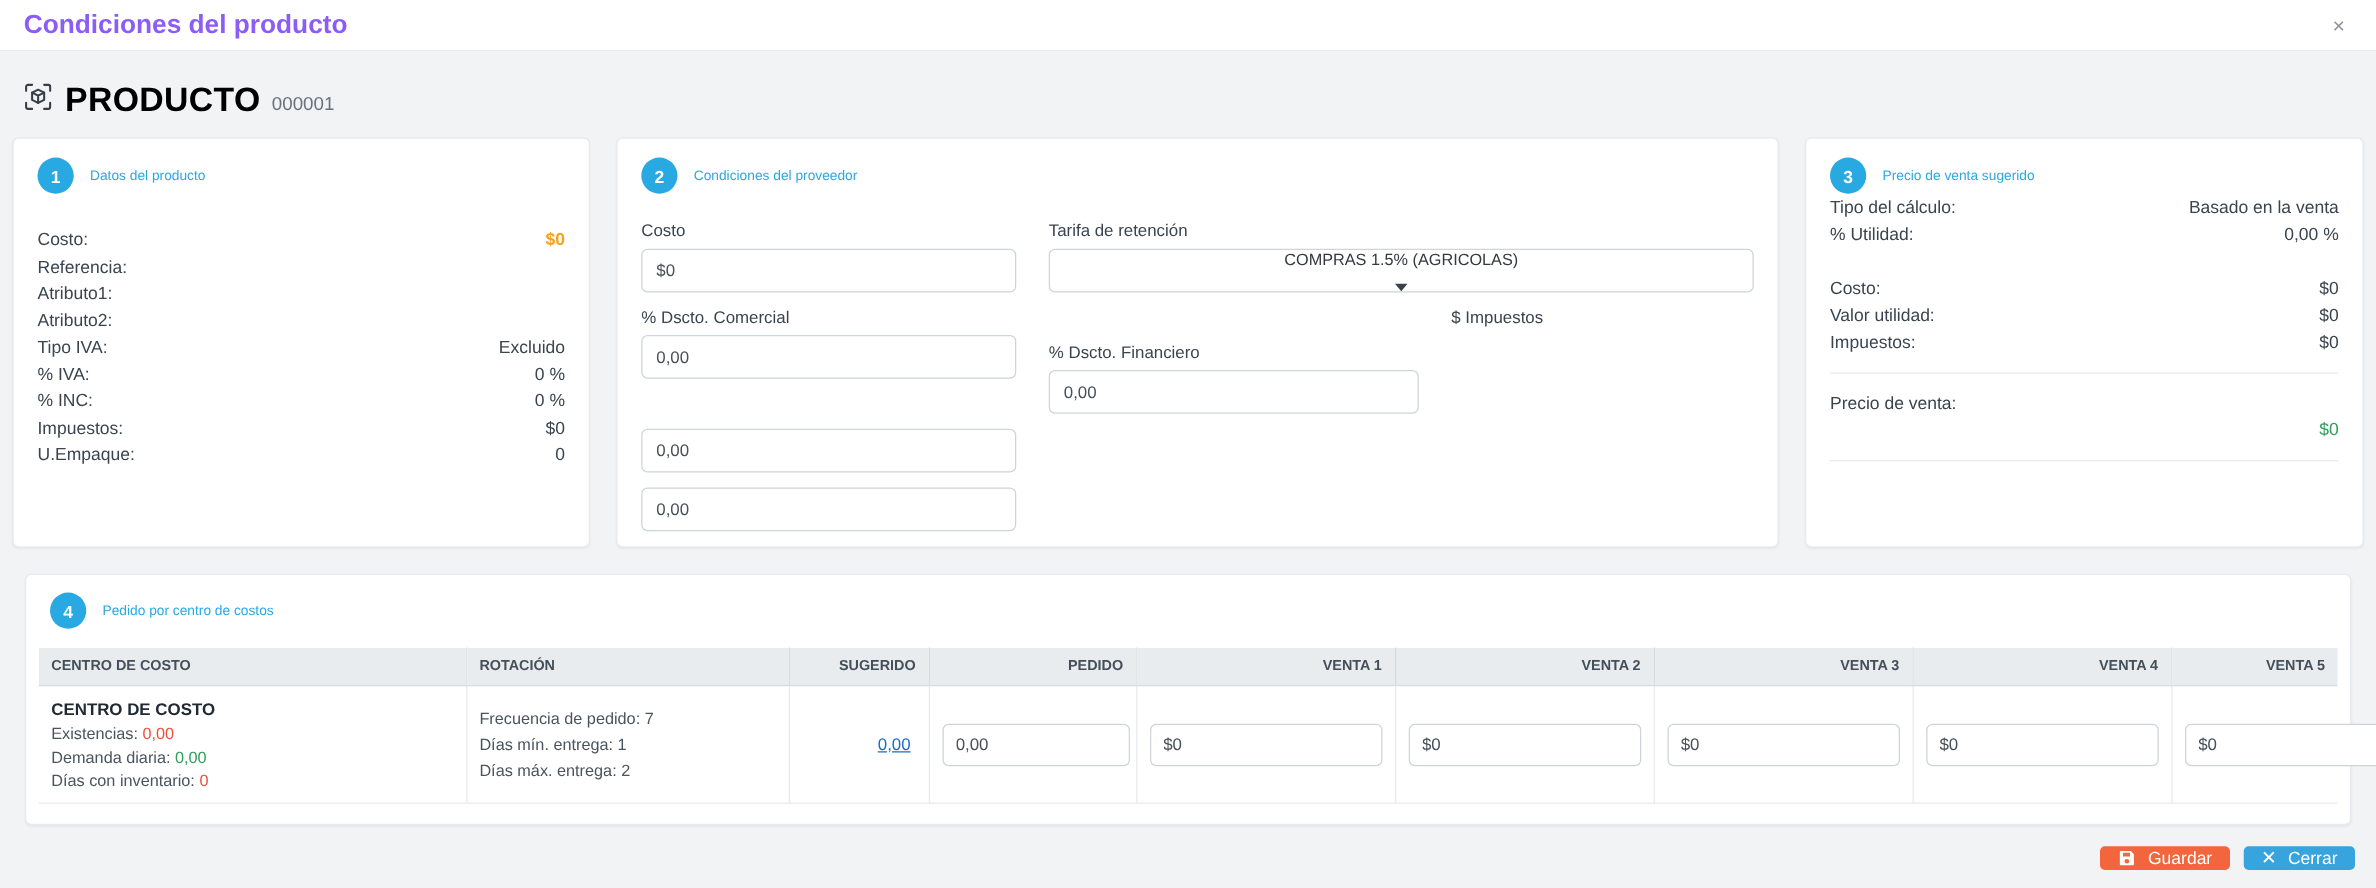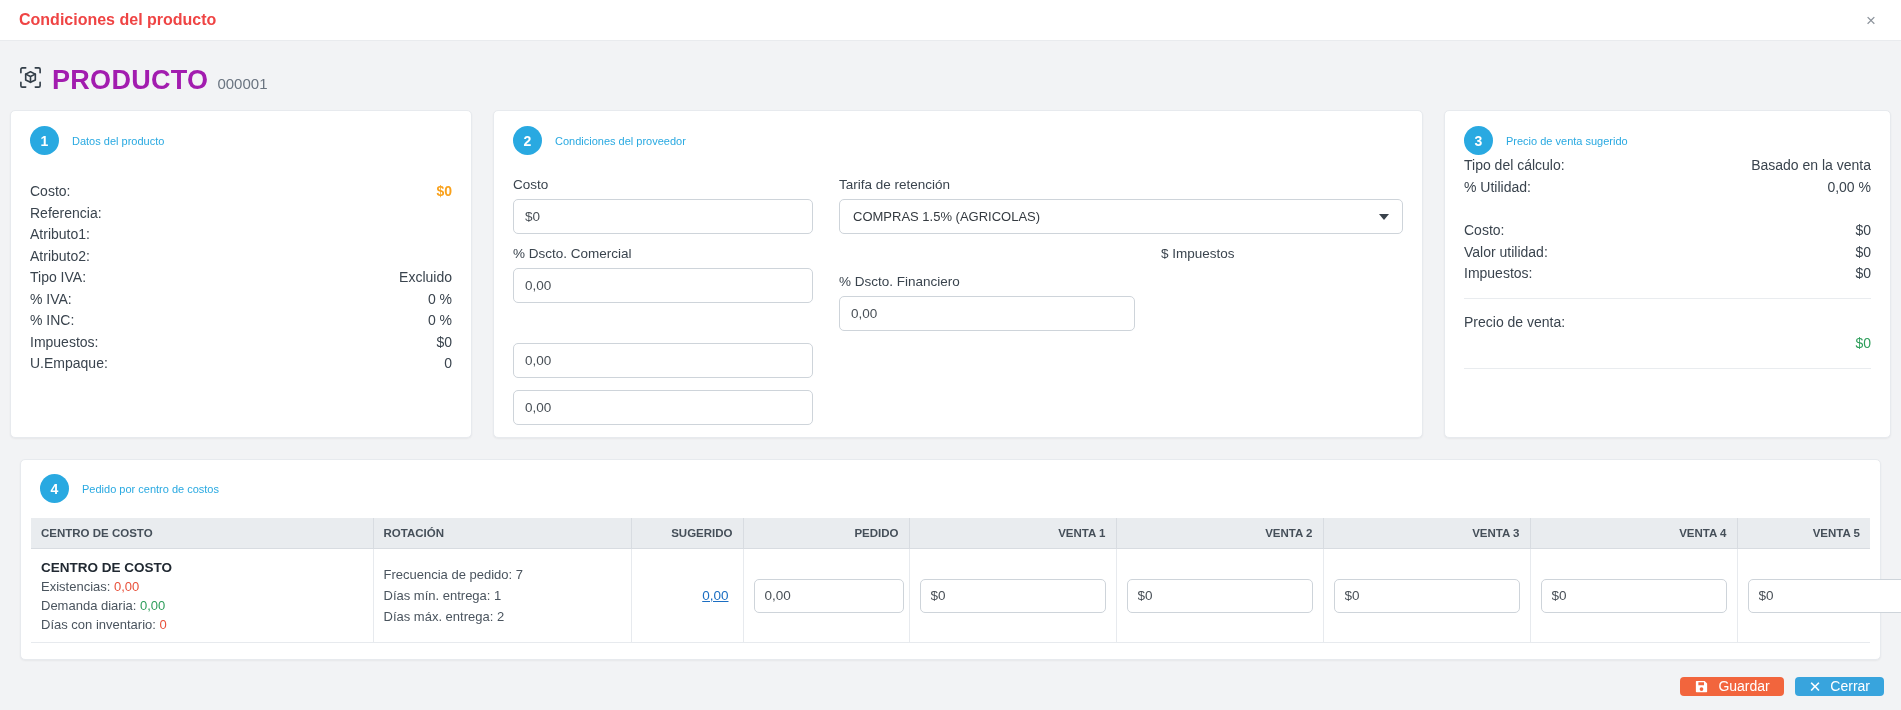--- a/index.html
+++ b/index.html
@@ -7,30 +7,30 @@
   body {
     width:1901px; height:710px; overflow:hidden;
     font-family:"Liberation Sans", sans-serif;
     background:#f2f3f5; color:#3a444e; position:relative;
   }
   
   .topbar {
     height:41px; background:#ffffff; border-bottom:1px solid #e9ebee;
     display:flex; align-items:center; padding:0 19px;
   }
-  .topbar .mtitle { flex:1; font-size:16px; font-weight:700; color:#ef4444; margin:0; }
+  .topbar .mtitle { flex:1; font-size:21px; font-weight:700; color:#8b5cf6; margin:0; }
   .close-x {
     background:none; border:none; color:#8d949c; font-size:17px; line-height:1;
     cursor:pointer; padding:4px 6px; font-family:inherit;
   }
   
   .content { padding:24px 10px 0; }
   .product-heading { display:flex; align-items:flex-end; gap:9px; margin:0 0 16px 8px; }
   .cube-ico { display:flex; align-items:center; padding-bottom:4px; }
-  .pname { font-size:27px; font-weight:800; color:#a21caf; letter-spacing:.3px; line-height:1; }
+  .pname { font-size:27px; font-weight:800; color:#000000; letter-spacing:.3px; line-height:1; }
   .pcode { font-size:15px; color:#6a7480; padding-bottom:2px; }
 
   .cards-row { display:flex; gap:21px; align-items:stretch; }
   .card {
     background:#fff; border:1px solid #e7eaee; border-radius:5px;
     box-shadow:0 1px 2px rgba(0,0,0,.05);
   }
   .card1 { width:462px; padding:15px 19px 12px; }
   .card2 { flex:1; padding:15px 19px 12px; }
   .card3 { width:447px; padding:15px 19px 12px; }
@@ -64,21 +64,21 @@
   .f-df{grid-area:df;margin-top:28px;} .f-imp{grid-area:imp;} .f-dc2{grid-area:dc2;} .f-dc3{grid-area:dc3;}
   .field label { display:block; font-size:13.5px; color:#3a444e; margin-bottom:7px; }
   .txt {
     width:100%; height:35px; border:1px solid #ced4da; border-radius:5px;
     padding:0 11px; font-size:13.5px; color:#495057; background:#fff;
     font-family:inherit; outline:none;
   }
   .selectbox {
     height:35px; border:1px solid #ced4da; border-radius:5px; background:#fff;
     display:flex; align-items:center; justify-content:space-between;
-    padding:0 13px; font-size:13px; color:#343a40; cursor:pointer;
+    padding:0 13px; font-size:13px; color:#343a40; cursor:pointer;flex-direction:column;
   }
   .caret-down { width:0; height:0; border-left:5px solid transparent;
     border-right:5px solid transparent; border-top:6px solid #39424b; }
 
   
   .kv-list3a { }
   .kv-list3b { margin-top:22px; }
   .divider { border:none; border-top:1px solid #e9ecef; margin:13px 0; }
   .precio-row { font-size:14px;flex-direction:column; }
   .precio-row .v { font-weight:400; }

